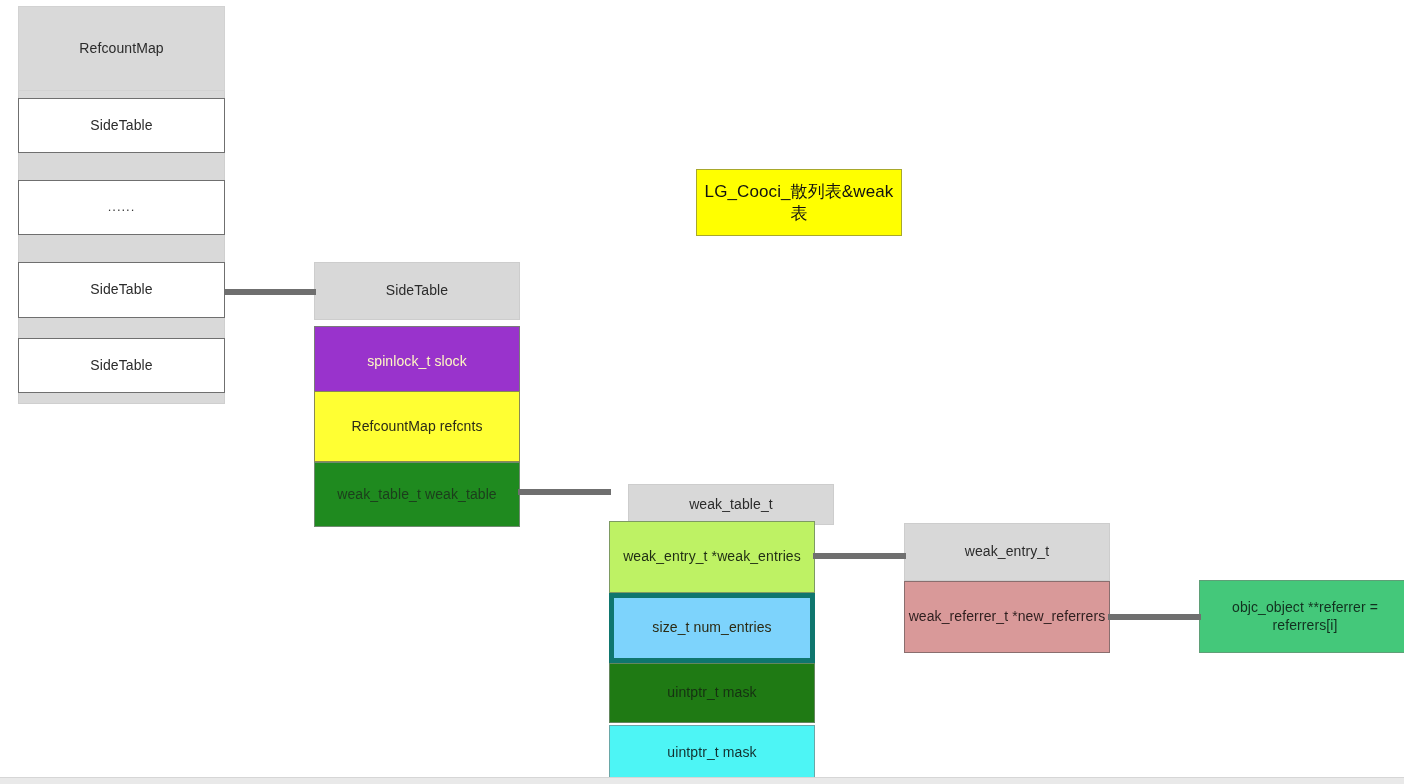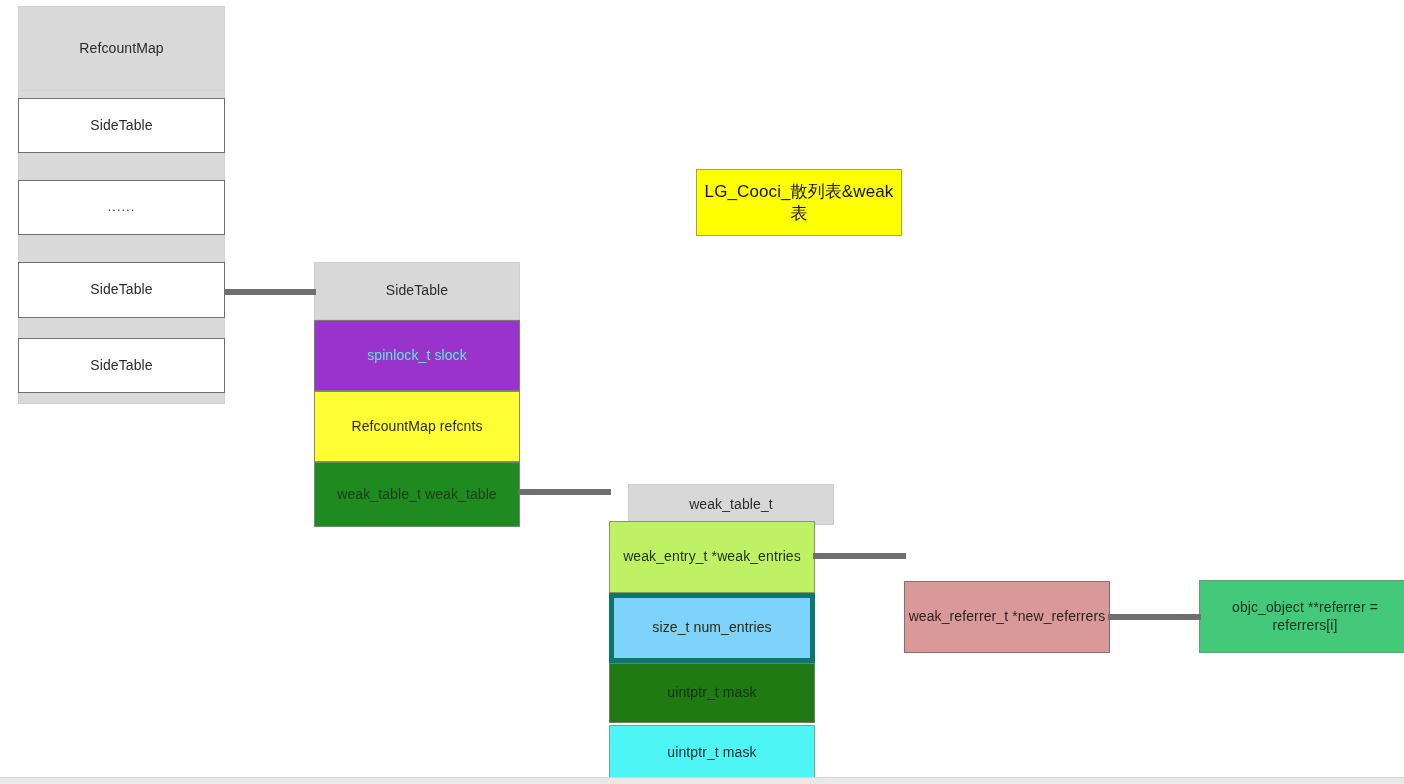--- a/index.html
+++ b/index.html
@@ -67,21 +67,21 @@
     font-size: 13px;
   }
   
   .struct-header {
     background: #d8d8d8;
     border: 1px solid #cdcdcd;
     color: #2b2b2b;
     font-size: 14px;
   }
   
-  .f-purple { background: #9933cc; border:1px solid #7a7a7a; color:#5eead4; }
+  .f-purple { background: #9933cc; border:1px solid #7a7a7a; color:#fef9c3;margin-top:6px; }
   .f-yellow { background: #ffff33; border:1px solid #8a8a52; color:#2b2b17; }
   .f-dgreen { background: #1f8a1f; border:1px solid #6f8a6f; color:#1c3d1c; }
   .f-lgreen { background: #bef264; border:1px solid #7d9a62; color:#1f2d14; }
   .f-yellow2{ background: #7dd3fc; border:5px solid #0f766e; color:#2b2a13; }
   .f-dgreen2{ background: #1f7a14; border:1px solid #63865e; color:#163112; }
   .f-cyan   { background: #4df5f5; border:1px solid #6aa7a7; color:#13302f; }
   .f-rose   { background: #d99999; border:1px solid #8a6e6e; color:#2d1e1e; }
   .f-emerald{ background: #44c87a; border:1px solid #5f9f77; color:#12301f; }
   
   .title-banner {
@@ -128,20 +128,21 @@
   <div class="box struct-header" style="left:628px; top:463px; width:206px; height:41px;margin-top:21px;">weak_table_t</div>
 
   <div class="box f-lgreen" style="left:609px; top:521px; width:206px; height:72px;">weak_entry_t *weak_entries</div>
 
   <div class="box f-yellow2" style="left:609px; top:593px; width:206px; height:70px;">size_t    num_entries</div>
 
   <div class="box f-dgreen2" style="left:609px; top:663px; width:206px; height:60px;">uintptr_t mask</div>
 
   <div class="box f-cyan" style="left:609px; top:725px; width:206px; height:56px;">uintptr_t mask</div>
 
+  <div class="box struct-header" style="left:904px; top:523px; width:206px; height:58px;">weak_entry_t</div>
 
   <div class="box f-rose" style="left:904px; top:581px; width:206px; height:72px;">weak_referrer_t *new_referrers</div>
 
   <div class="box f-emerald" style="left:1199px; top:580px; width:212px; height:73px;">objc_object **referrer = referrers[i]</div>
 
   <div class="connector" style="left:224px; top:289px; width:92px;"></div>
 
   <div class="connector" style="left:518px; top:489px; width:93px;"></div>
 
   <div class="connector" style="left:813px; top:553px; width:93px;"></div>

